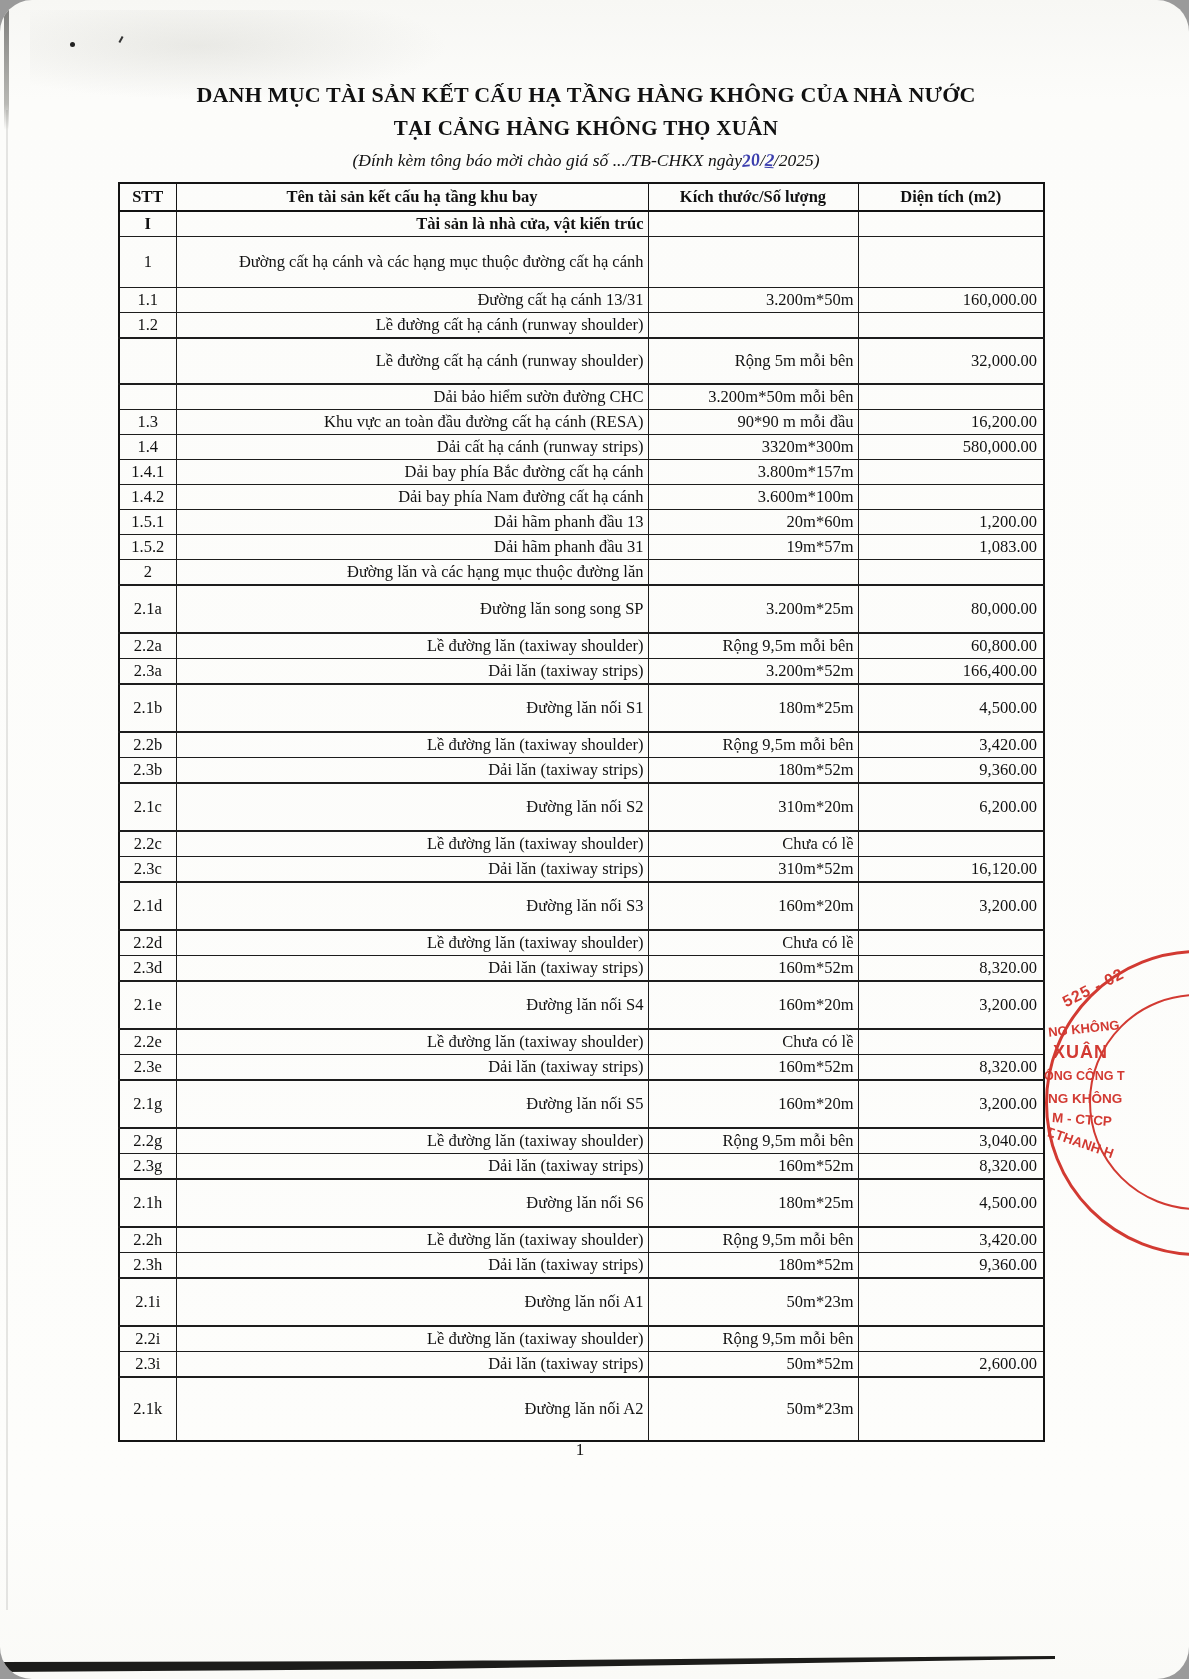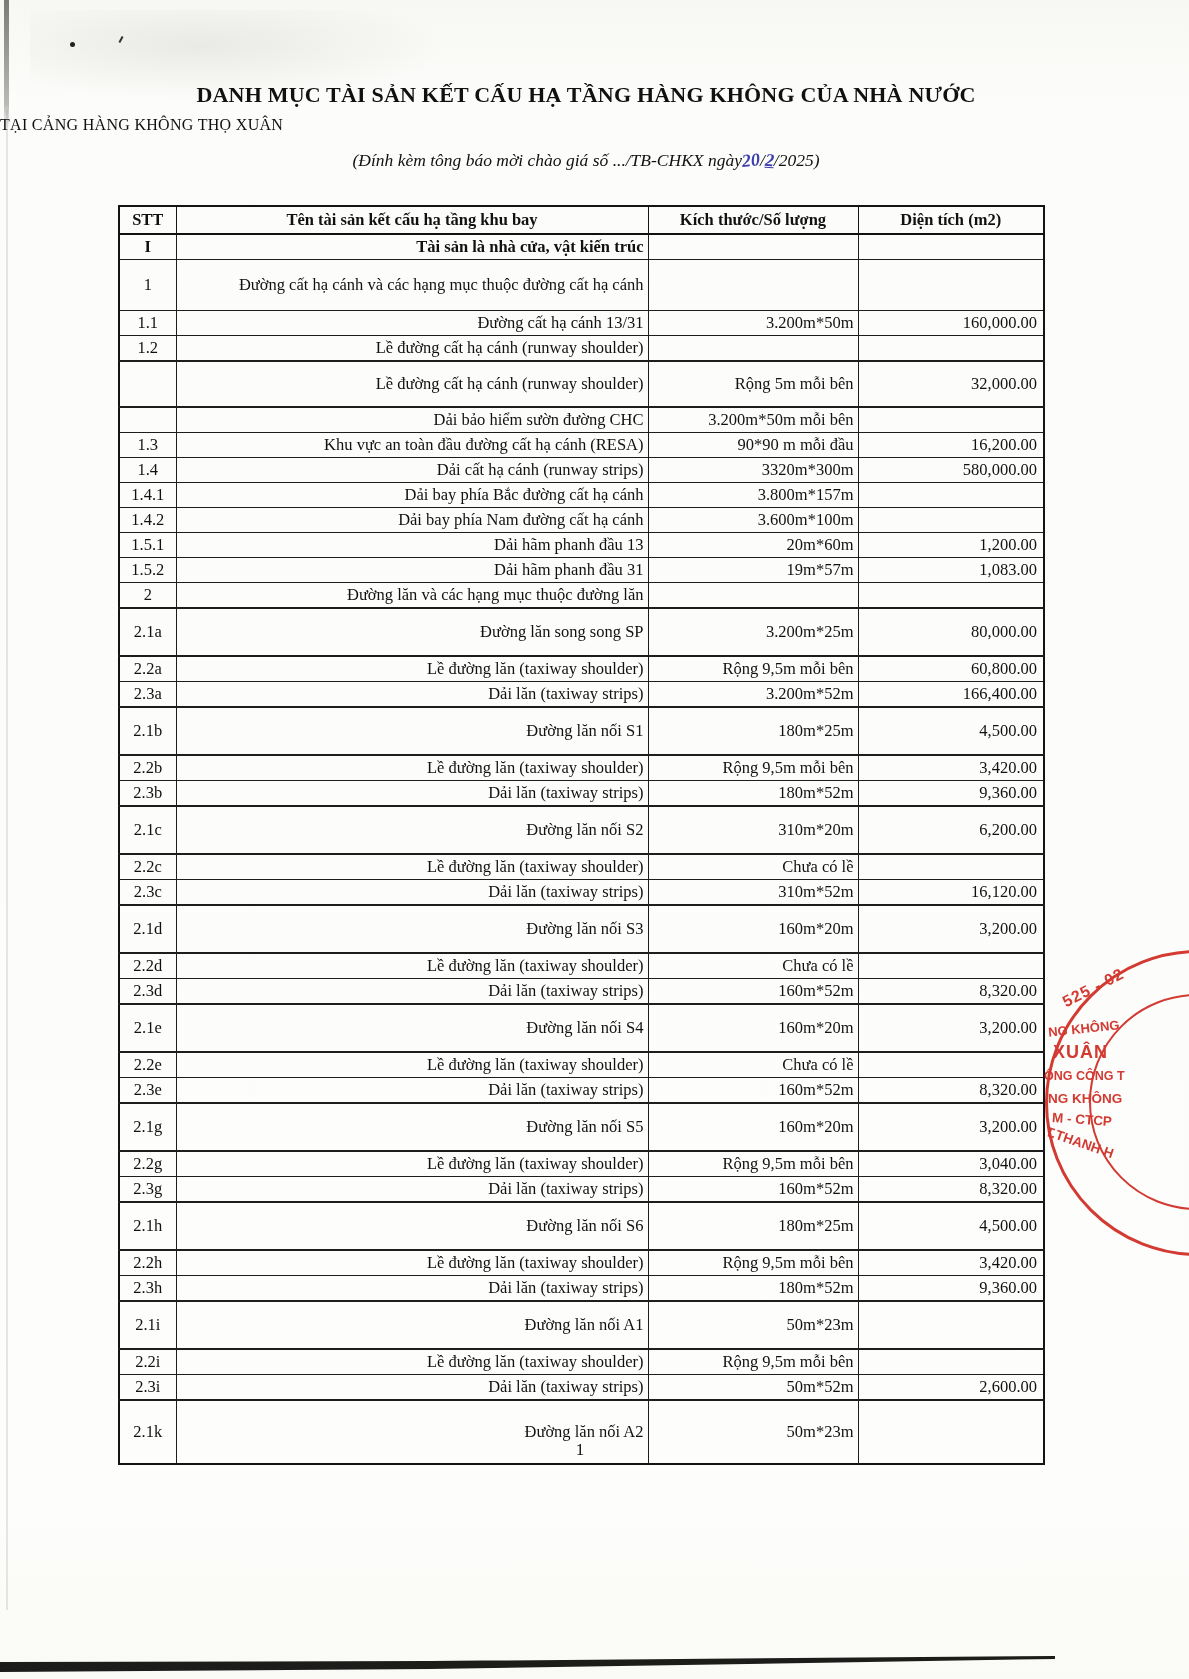--- a/index.html
+++ b/index.html
@@ -1,37 +1,37 @@
 <!DOCTYPE html>
 <html><head>
 <meta charset="utf-8">
 <style>
   html,body{margin:0;padding:0;}
   body{background:#9a9a9a;font-family:"Liberation Serif","DejaVu Serif",serif;}
   .page{
     position:relative;width:1189px;height:1679px;margin:0 auto;
     background:linear-gradient(180deg,#f7f7f4 0%,#fcfcfa 6%,#fdfdfb 90%,#fafaf7 100%);
-    overflow:hidden;color:#111;
+    overflow:hidden;color:#111;border-radius:32px;
   }
   
   .edge-strip{position:absolute;left:4px;top:0;width:5px;height:130px;background:linear-gradient(180deg,#7a7a78,#b9b9b5 80%,rgba(185,185,181,0));}
   .edge-hairline{position:absolute;left:6px;top:110px;width:2px;height:1500px;background:rgba(120,120,118,.18);}
   .smudge{position:absolute;left:30px;top:10px;width:420px;height:90px;
     background:radial-gradient(ellipse at 40% 40%,rgba(160,160,150,.18),rgba(160,160,150,0) 70%);}
   .dot1{position:absolute;left:70px;top:42px;width:5px;height:5px;background:#222;border-radius:50%;}
   .dot2{position:absolute;left:120px;top:36px;width:2px;height:7px;background:#333;transform:rotate(28deg);}
   .bottom-shadow{position:absolute;left:0;top:1650px;width:1189px;height:29px;}
   
   .title1{position:absolute;left:0;top:82px;width:1172px;text-align:center;font-weight:bold;font-size:22px;letter-spacing:.2px;}
-  .title2{position:absolute;left:0;top:116px;width:1172px;text-align:left;font-weight:normal;font-size:16px;letter-spacing:.3px;}
+  .title2{position:absolute;left:0;top:116px;width:1172px;text-align:center;font-weight:bold;font-size:21px;letter-spacing:.3px;}
   .subtitle{position:absolute;left:0;top:150px;width:1172px;text-align:center;font-style:italic;font-size:17.5px;}
   .hand{color:#3c3fae;font-weight:bold;font-style:italic;display:inline-block;transform:rotate(-6deg);font-size:18px;}
   .hand.m{transform:rotate(4deg);text-decoration:underline;}
   
-  table.asset{position:absolute;left:118px;top:205px;width:925px;border-collapse:collapse;table-layout:fixed;
+  table.asset{position:absolute;left:118px;top:182px;width:925px;border-collapse:collapse;table-layout:fixed;
     font-size:16.5px;border:2px solid #141414;padding-left:28px;}
   col.c-stt{width:57px;} col.c-name{width:472px;} col.c-size{width:210px;} col.c-area{width:186px;}
   .asset th{border:1.5px solid #141414;border-bottom:2px solid #111;font-size:16.5px;font-weight:bold;
     height:26px;padding:0 3px;}
   .asset td{border:1px solid #1d1d1d;padding:0 4px;height:24px;overflow:hidden;}
   .asset td.stt{text-align:center;}
   .asset td.name{text-align:right;padding-left:6px;}
   .asset td.size{text-align:right;}
   .asset td.area{text-align:right;padding-right:6px;}
   tr.section td{font-weight:bold;}

